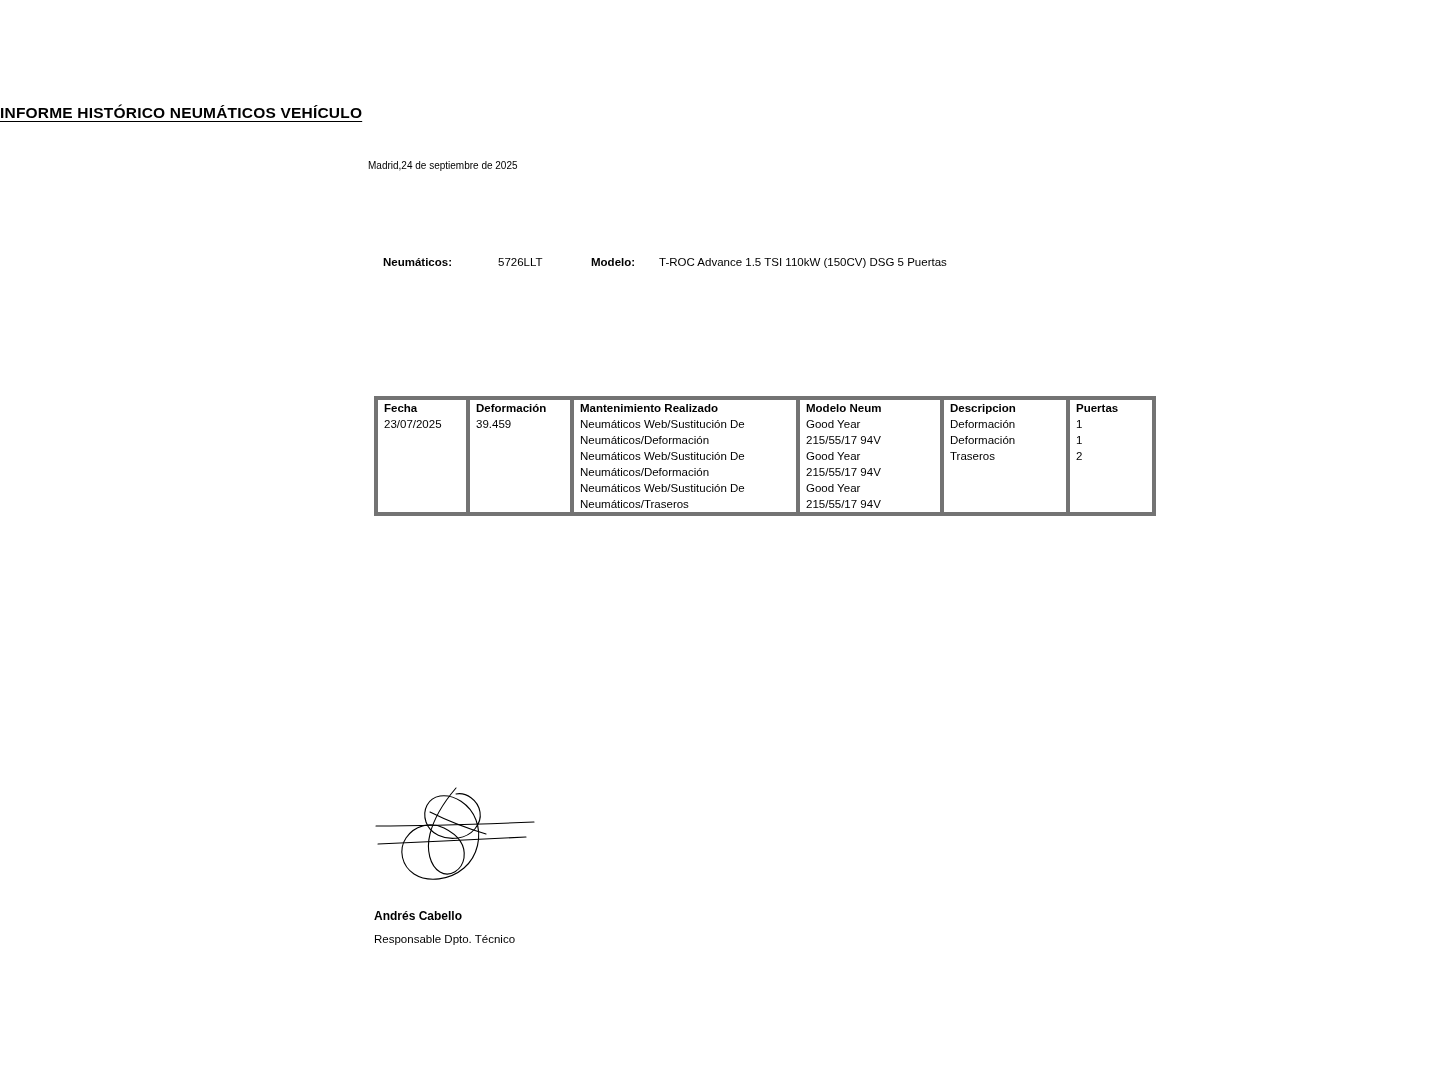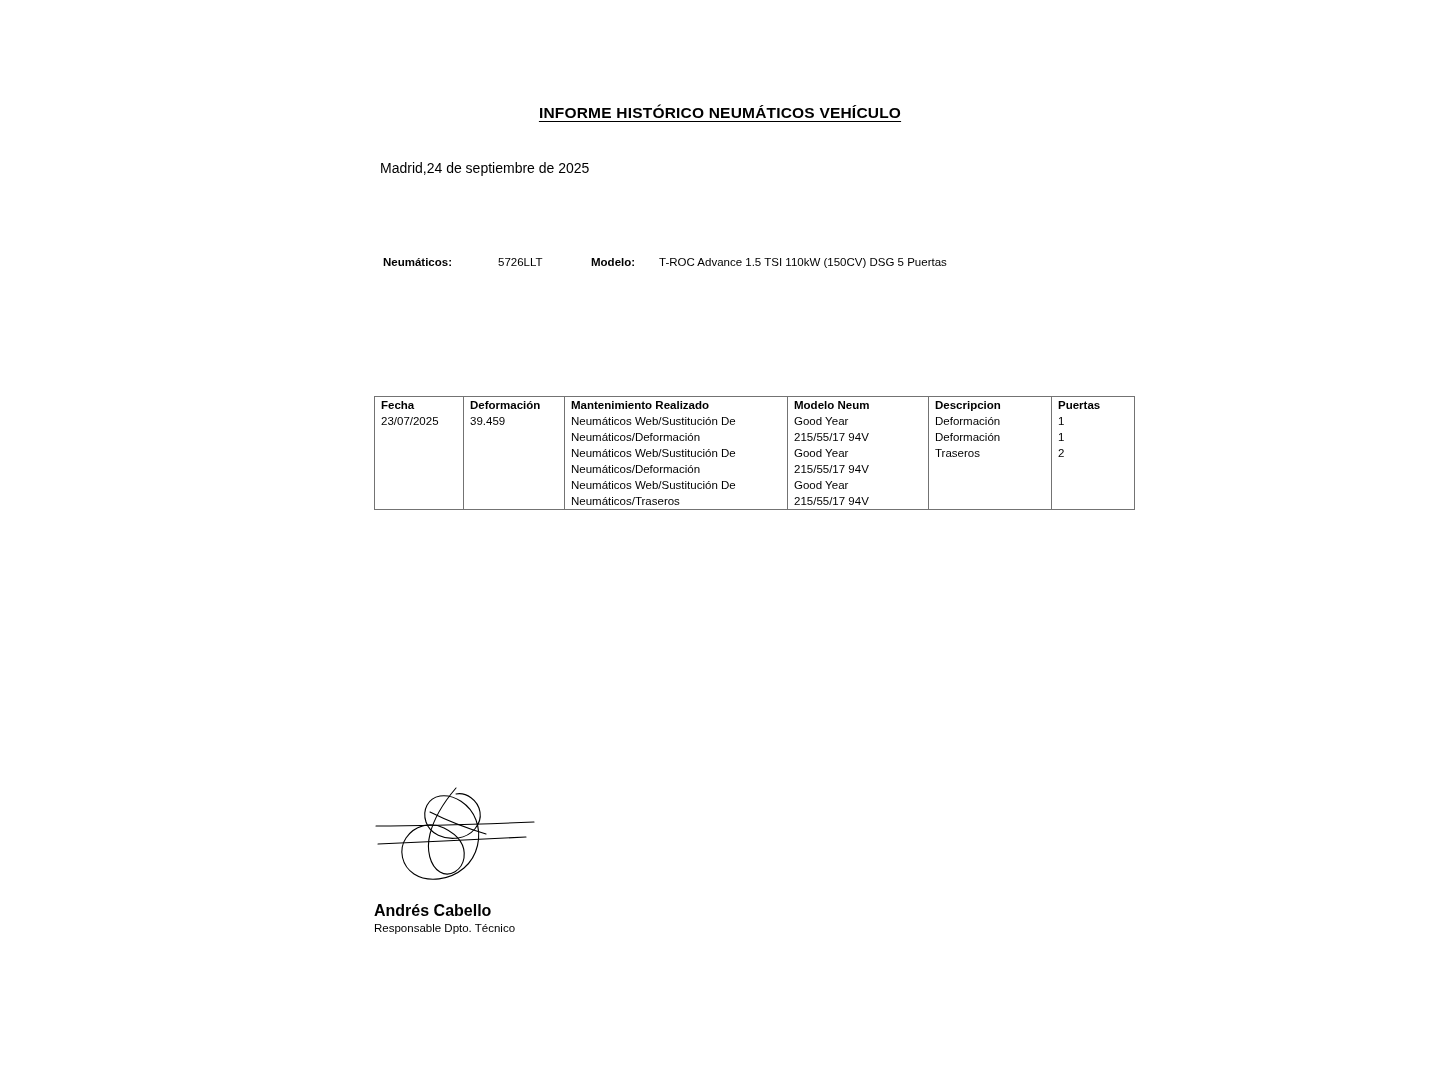--- a/index.html
+++ b/index.html
@@ -23,35 +23,34 @@
     width: 1440px;
     height: 1080px;
     background: #ffffff;
   }
 
   .doc-title {
     position: absolute;
     left: 0;
     top: 104px;
     width: 1440px;
-    text-align: center;
     font-size: 15.5px;
     font-weight: bold;
     letter-spacing: 0.2px;
   }
   .doc-title span {
     text-decoration: underline;
     text-underline-offset: 3px;
   }
 
   .place-date {
     position: absolute;
-    left: 380px;
+    left: 368px;
     top: 160px;
-    font-size: 14px;
+    font-size: 10px;
   }
 
   .vehicle-row {
     position: absolute;
     left: 383px;
     top: 256px;
     width: 900px;
     font-size: 11.5px;
   }
   .vehicle-row .lbl {
@@ -84,21 +83,21 @@
     position: absolute;
     left: 374px;
     top: 396px;
     border-collapse: collapse;
     font-size: 11.5px;
     table-layout: fixed;
   }
   table.history,
   table.history th,
   table.history td {
-    border: 1px solid #737373;
+    border: 4px solid #737373;
   }
   table.history th {
     font-weight: bold;
     text-align: left;
     padding: 2px 4px 2px 6px;
     vertical-align: top;
     border-bottom: none;
   }
   table.history td {
     text-align: left;
@@ -123,27 +122,27 @@
     left: 374px;
     top: 782px;
     width: 340px;
   }
   .signature-img {
     width: 168px;
     height: 104px;
     display: block;
   }
   .sig-name {
-    margin-top: 16px;
-    font-size: 16px;
+    margin-top: 23px;
+    font-size: 12px;
     font-weight: bold;
   }
   .sig-role {
     font-size: 11.5px;
-    margin-top: 2px;
+    margin-top: 10px;
   }
 </style>
 </head>
 <body>
 
 <div class="page">
 
   <div class="doc-title">
     <span>INFORME HISTÓRICO NEUMÁTICOS VEHÍCULO</span>
   </div>

